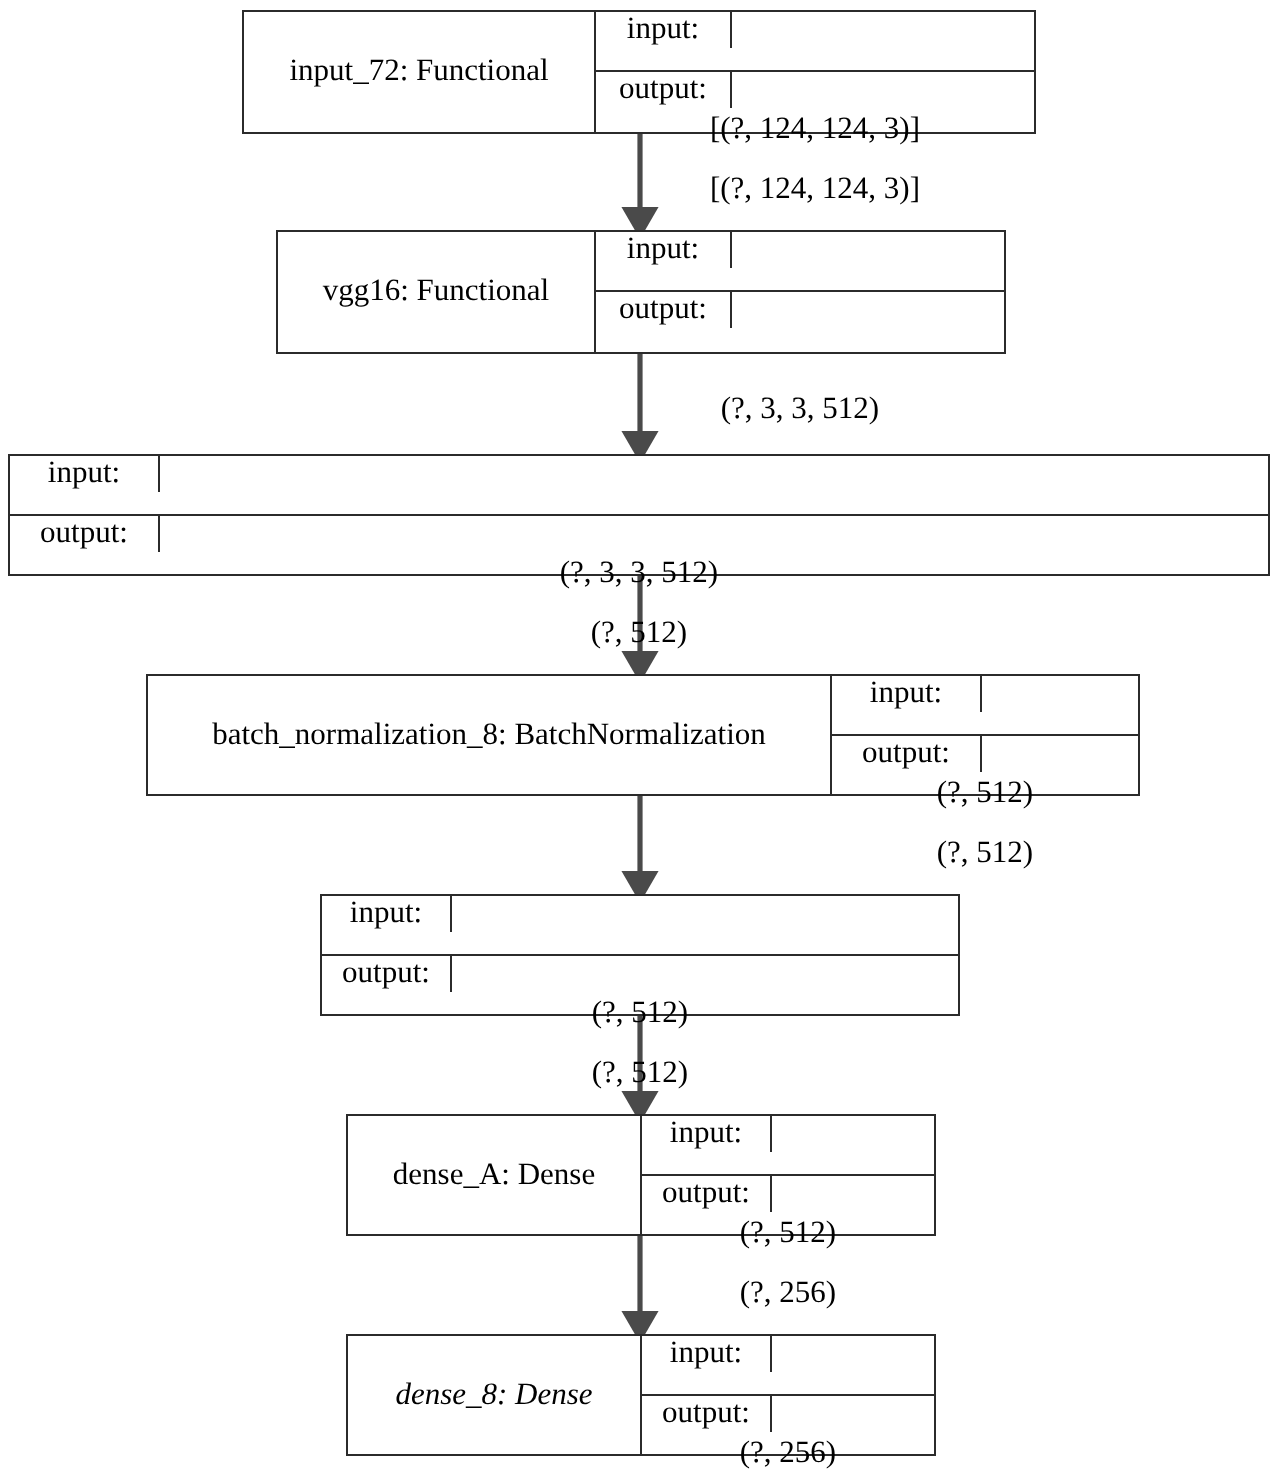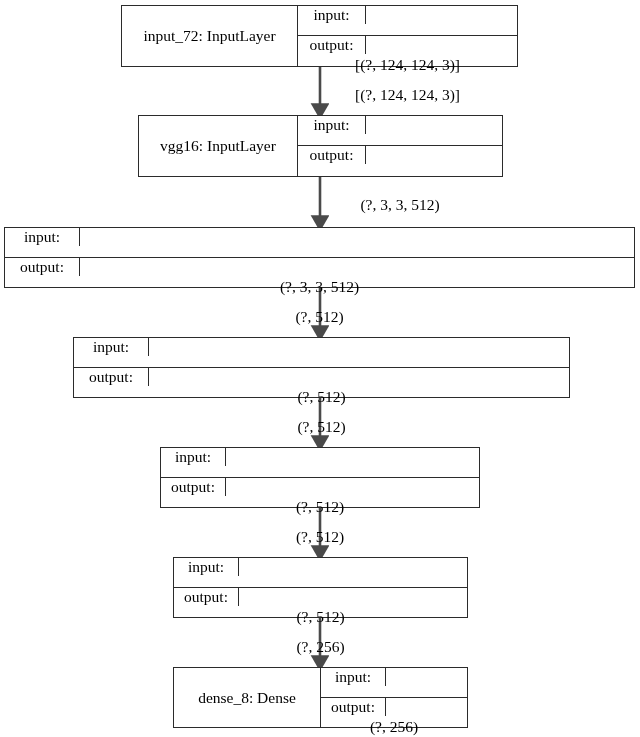--- a/index.html
+++ b/index.html
@@ -116,35 +116,35 @@
       <line x1="320" y1="67" x2="320" y2="107"></line>
       <line x1="320" y1="177" x2="320" y2="219"></line>
       <line x1="320" y1="288" x2="320" y2="329"></line>
       <line x1="320" y1="398" x2="320" y2="439"></line>
       <line x1="320" y1="508" x2="320" y2="549"></line>
       <line x1="320" y1="618" x2="320" y2="659"></line>
     </g>
   </svg>
 
   <div class="node" style="left:121px; top:5px; width:397px; height:62px;">
-    <div class="node-name" style="width:176px;">input_72: InputLayer</div>
+    <div class="node-name" style="width:176px;">input_72: Functional</div>
     <div class="node-io">
       <div class="io-row top">
         <div class="io-label" style="width:68px;">input:</div>
         <div class="io-shape">[(?, 124, 124, 3)]</div>
       </div>
       <div class="io-row">
         <div class="io-label" style="width:68px;">output:</div>
         <div class="io-shape">[(?, 124, 124, 3)]</div>
       </div>
     </div>
   </div>
 
   <div class="node" style="left:138px; top:115px; width:365px; height:62px;">
-    <div class="node-name" style="width:159px;">vgg16: InputLayer</div>
+    <div class="node-name" style="width:159px;">vgg16: Functional</div>
     <div class="node-io">
       <div class="io-row top">
         <div class="io-label" style="width:68px;">input:</div>
       </div>
       <div class="io-row">
         <div class="io-label" style="width:68px;">output:</div>
         <div class="io-shape">(?, 3, 3, 512)</div>
       </div>
     </div>
   </div>
@@ -156,20 +156,21 @@
         <div class="io-shape">(?, 3, 3, 512)</div>
       </div>
       <div class="io-row">
         <div class="io-label" style="width:75px;">output:</div>
         <div class="io-shape">(?, 512)</div>
       </div>
     </div>
   </div>
 
   <div class="node" style="left:73px; top:337px; width:497px; height:61px;">
+    <div class="node-name" style="width:342px;">batch_normalization_8: BatchNormalization</div>
     <div class="node-io">
       <div class="io-row top">
         <div class="io-label" style="width:75px;">input:</div>
         <div class="io-shape">(?, 512)</div>
       </div>
       <div class="io-row">
         <div class="io-label" style="width:75px;">output:</div>
         <div class="io-shape">(?, 512)</div>
       </div>
     </div>
@@ -182,34 +183,35 @@
         <div class="io-shape">(?, 512)</div>
       </div>
       <div class="io-row">
         <div class="io-label" style="width:65px;">output:</div>
         <div class="io-shape">(?, 512)</div>
       </div>
     </div>
   </div>
 
   <div class="node" style="left:173px; top:557px; width:295px; height:61px;">
+    <div class="node-name" style="width:147px;">dense_A: Dense</div>
     <div class="node-io">
       <div class="io-row top">
         <div class="io-label" style="width:65px;">input:</div>
         <div class="io-shape">(?, 512)</div>
       </div>
       <div class="io-row">
         <div class="io-label" style="width:65px;">output:</div>
         <div class="io-shape">(?, 256)</div>
       </div>
     </div>
   </div>
 
   <div class="node" style="left:173px; top:667px; width:295px; height:61px;">
-    <div class="node-name" style="width:147px;">dense_8: Dense</div>
+    <div class="node-name" style="width:147px;font-style:italic;">dense_8: Dense</div>
     <div class="node-io">
       <div class="io-row top">
         <div class="io-label" style="width:65px;">input:</div>
         <div class="io-shape">(?, 256)</div>
       </div>
       <div class="io-row">
         <div class="io-label" style="width:65px;">output:</div>
         <div class="io-shape">(?, 1)</div>
       </div>
     </div>

